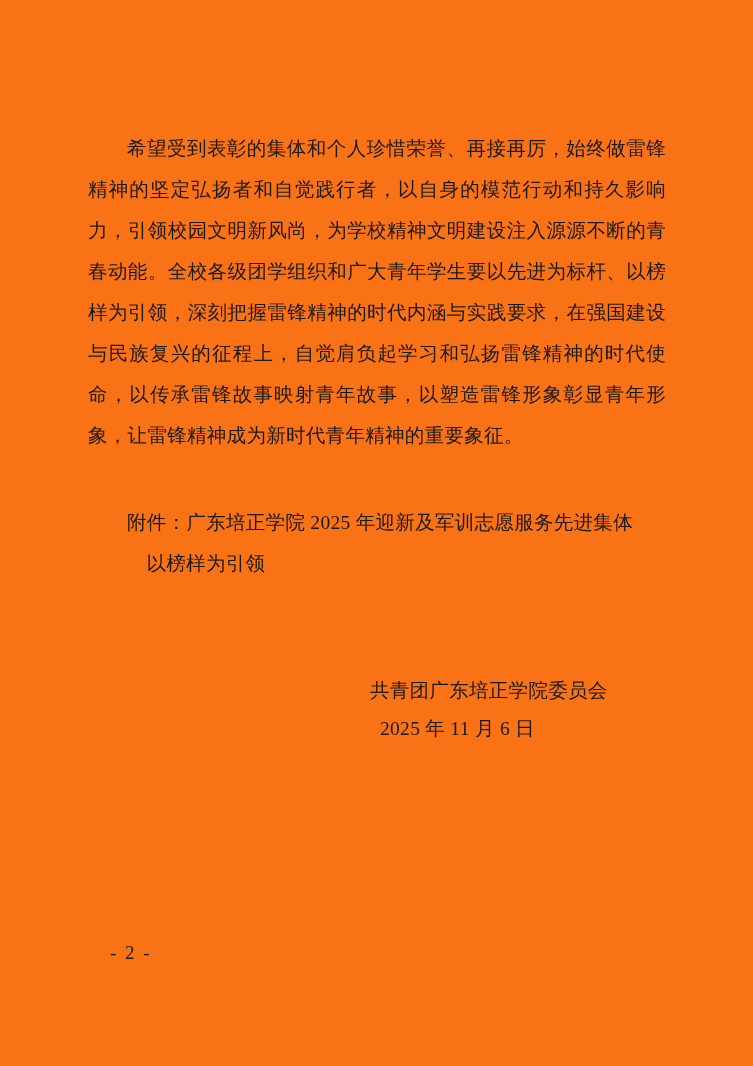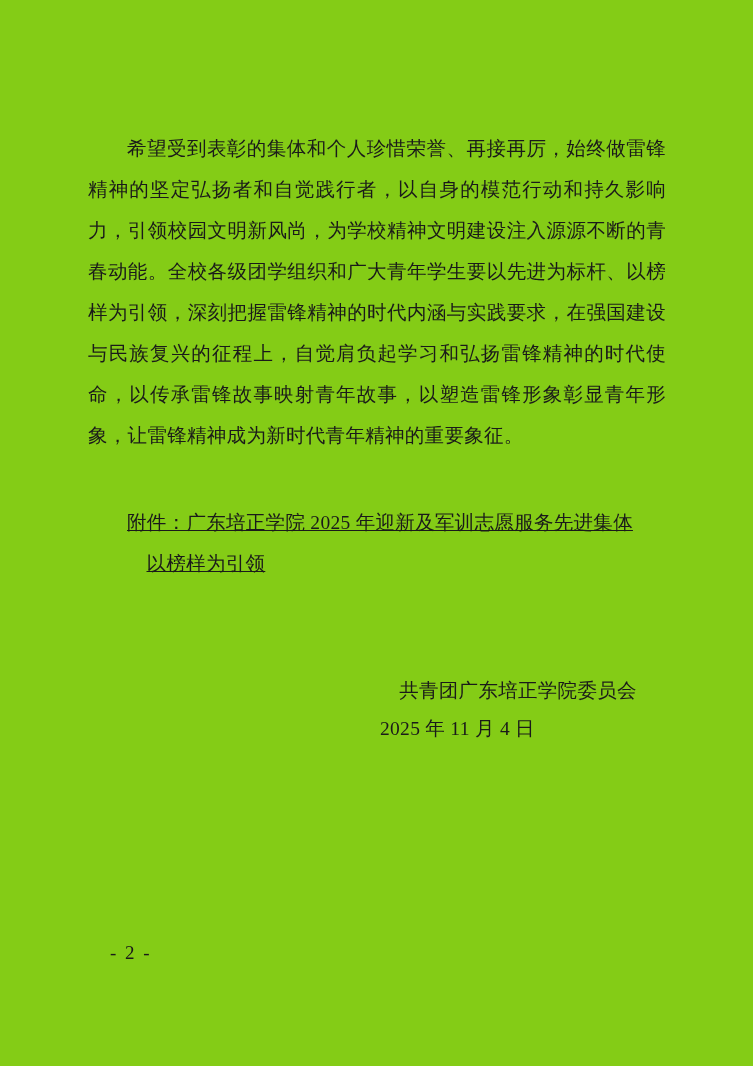--- a/index.html
+++ b/index.html
@@ -13,21 +13,21 @@
     position: relative;
     font-family: "Liberation Serif", "DejaVu Serif", serif;
     color: #1a1a1a;
     overflow: hidden;
   }
   .page {
     position: absolute;
     top: 0; left: 0;
     width: 753px;
     height: 1066px;
-    background: #84cc16;
+    background: #f97316;
   }
   .content {
     position: absolute;
     left: 88px;
     top: 128px;
     width: 578px;
   }
   .body-para {
     font-size: 19.5px;
     line-height: 41px;
@@ -35,42 +35,40 @@
     text-justify: inter-ideograph;
     letter-spacing: 0.3px;
     text-indent: 2em;
     margin: 0;
   }
   .attachment-block {
     margin-top: 46px;
     font-size: 19.5px;
     line-height: 41px;
     letter-spacing: 0.3px;
-    text-decoration: underline;
   }
   .attachment-line1 {
     text-indent: 2em;
     margin: 0;
   }
   .attachment-line2 {
     text-indent: 3em;
     margin: 0;
   }
   .signature {
     margin-top: 88px;
     font-size: 19.5px;
     line-height: 38px;
     letter-spacing: 0.3px;
     text-align: left;
     padding-left: 282px;
   }
   .sign-org {
     margin: 0;
     white-space: nowrap;
-    text-align: center;
   }
   .sign-date {
     margin: 0;
     padding-left: 10px;
     white-space: nowrap;
   }
   .page-number {
     position: absolute;
     left: 110px;
     top: 942px;
@@ -87,19 +85,19 @@
 
     <p class="body-para">希望受到表彰的集体和个人珍惜荣誉、再接再厉，始终做雷锋精神的坚定弘扬者和自觉践行者，以自身的模范行动和持久影响力，引领校园文明新风尚，为学校精神文明建设注入源源不断的青春动能。全校各级团学组织和广大青年学生要以先进为标杆、以榜样为引领，深刻把握雷锋精神的时代内涵与实践要求，在强国建设与民族复兴的征程上，自觉肩负起学习和弘扬雷锋精神的时代使命，以传承雷锋故事映射青年故事，以塑造雷锋形象彰显青年形象，让雷锋精神成为新时代青年精神的重要象征。</p>
 
     <div class="attachment-block">
       <p class="attachment-line1">附件：广东培正学院 2025 年迎新及军训志愿服务先进集体</p>
       <p class="attachment-line2">以榜样为引领</p>
     </div>
 
     <div class="signature">
       <p class="sign-org">共青团广东培正学院委员会</p>
-      <p class="sign-date">2025 年 11 月 4 日</p>
+      <p class="sign-date">2025 年 11 月 6 日</p>
     </div>
 
   </div>
 
   <div class="page-number">- 2 -</div>
 </div>
 
 </body></html>

